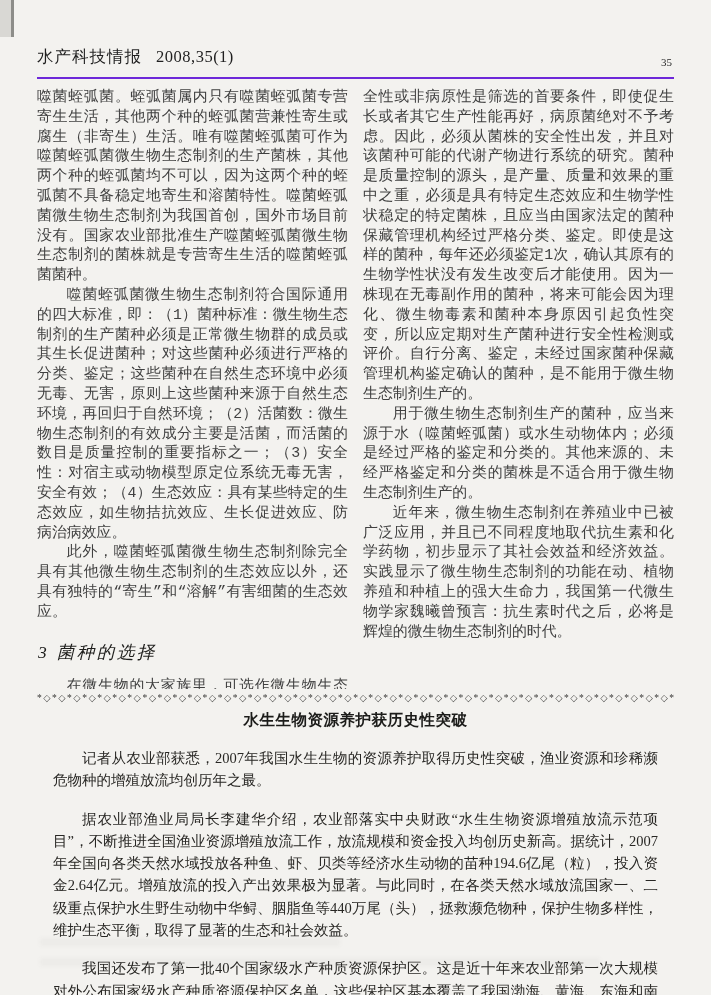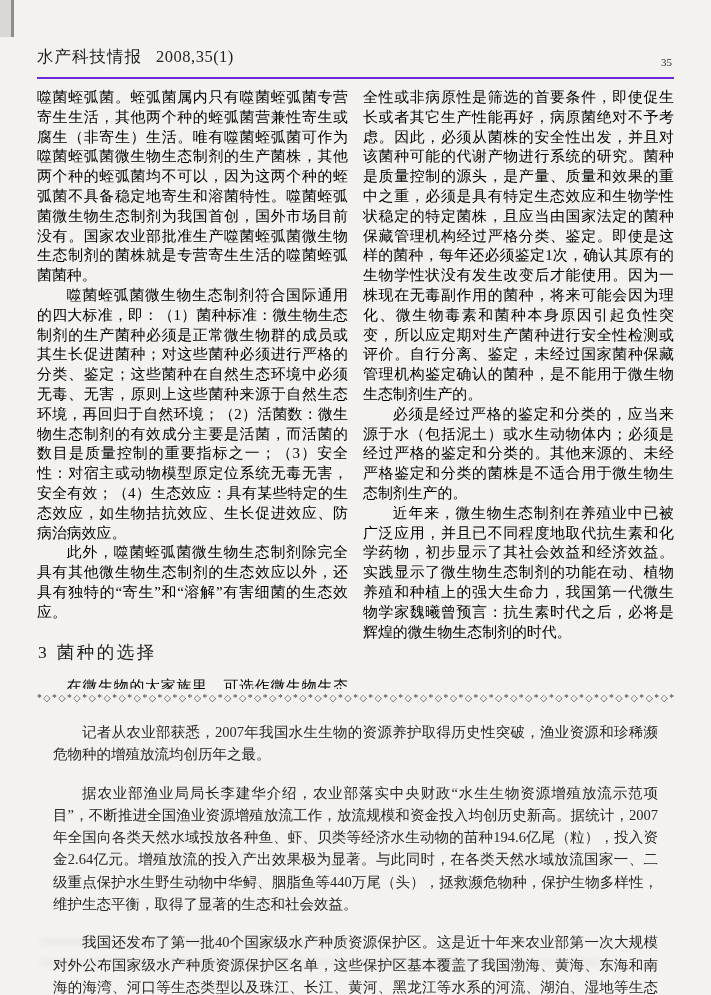--- a/index.html
+++ b/index.html
@@ -40,27 +40,28 @@
   .page-num { font-size:11px; color:#2a2a2a; padding-right:2px; }
 
   
   .columns {
     display:flex; gap:15px;
     margin-top:9px; height:601px; overflow:hidden;
   }
   .col { width:311px; }
   .col p {
     margin:0; font-size:14.9px; line-height:19.8px;
-    text-align:justify; color:#000000;
+    text-align:justify; color:#404040;font-family:Liberation Mono, monospace;
   }
   .col p.indent { text-indent:2em; }
   .col p.gap-before { }
   .section-heading {
     font-size:17.5px; letter-spacing:2.5px; color:#1e1e1c;
     margin:17px 0 13px 1px;
+    font-style:italic;
   }
   .section-heading .sec-no { margin-right:10px; letter-spacing:0; }
 
   
   .divider {
     margin-top:3px; height:13px; overflow:hidden;
     white-space:nowrap; font-size:9.5px; letter-spacing:1.5px;
     color:#3a3a38; line-height:13px;
   }
 
@@ -105,28 +106,29 @@
         <p class="noindent">噬菌蛭弧菌。蛭弧菌属内只有噬菌蛭弧菌专营寄生生活，其他两个种的蛭弧菌营兼性寄生或腐生（非寄生）生活。唯有噬菌蛭弧菌可作为噬菌蛭弧菌微生物生态制剂的生产菌株，其他两个种的蛭弧菌均不可以，因为这两个种的蛭弧菌不具备稳定地寄生和溶菌特性。噬菌蛭弧菌微生物生态制剂为我国首创，国外市场目前没有。国家农业部批准生产噬菌蛭弧菌微生物生态制剂的菌株就是专营寄生生活的噬菌蛭弧菌菌种。</p>
         <p class="indent">噬菌蛭弧菌微生物生态制剂符合国际通用的四大标准，即：（1）菌种标准：微生物生态制剂的生产菌种必须是正常微生物群的成员或其生长促进菌种；对这些菌种必须进行严格的分类、鉴定；这些菌种在自然生态环境中必须无毒、无害，原则上这些菌种来源于自然生态环境，再回归于自然环境；（2）活菌数：微生物生态制剂的有效成分主要是活菌，而活菌的数目是质量控制的重要指标之一；（3）安全性：对宿主或动物模型原定位系统无毒无害，安全有效；（4）生态效应：具有某些特定的生态效应，如生物拮抗效应、生长促进效应、防病治病效应。</p>
         <p class="indent">此外，噬菌蛭弧菌微生物生态制剂除完全具有其他微生物生态制剂的生态效应以外，还具有独特的“寄生”和“溶解”有害细菌的生态效应。</p>
         <div class="section-heading">
           <span class="sec-no">3</span><span>菌种的选择</span>
         </div>
         <p class="indent">在微生物的大家族里，可选作微生物生态制剂的菌种很多。作为微生物生态制剂，菌种的安</p>
       </div>
       <div class="col">
         <p class="noindent">全性或非病原性是筛选的首要条件，即使促生长或者其它生产性能再好，病原菌绝对不予考虑。因此，必须从菌株的安全性出发，并且对该菌种可能的代谢产物进行系统的研究。菌种是质量控制的源头，是产量、质量和效果的重中之重，必须是具有特定生态效应和生物学性状稳定的特定菌株，且应当由国家法定的菌种保藏管理机构经过严格分类、鉴定。即使是这样的菌种，每年还必须鉴定1次，确认其原有的生物学性状没有发生改变后才能使用。因为一株现在无毒副作用的菌种，将来可能会因为理化、微生物毒素和菌种本身原因引起负性突变，所以应定期对生产菌种进行安全性检测或评价。自行分离、鉴定，未经过国家菌种保藏管理机构鉴定确认的菌种，是不能用于微生物生态制剂生产的。</p>
-        <p class="indent">必须是经过严格的鉴定和分类的，应当来源于水（包括泥土）或水生动物体内；必须是经过严格的鉴定和分类的。其他来源的、未经严格鉴定和分类的菌株是不适合用于微生物生态制剂生产的。</p>
+        <p class="indent">用于微生物生态制剂生产的菌种，应当来源于水（噬菌蛭弧菌）或水生动物体内；必须是经过严格的鉴定和分类的。其他来源的、未经严格鉴定和分类的菌株是不适合用于微生物生态制剂生产的。</p>
         <p class="indent gap-before">近年来，微生物生态制剂在养殖业中已被广泛应用，并且已不同程度地取代抗生素和化学药物，初步显示了其社会效益和经济效益。实践显示了微生物生态制剂的功能在动、植物养殖和种植上的强大生命力，我国第一代微生物学家魏曦曾预言：抗生素时代之后，必将是辉煌的微生物生态制剂的时代。</p>
       </div>
     </div>
 
     <div class="divider">*◇*◇*◇*◇*◇*◇*◇*◇*◇*◇*◇*◇*◇*◇*◇*◇*◇*◇*◇*◇*◇*◇*◇*◇*◇*◇*◇*◇*◇*◇*◇*◇*◇*◇*◇*◇*◇*◇*◇*◇*◇*◇*◇*◇*◇*◇*◇*◇*◇*◇*◇*◇*◇*◇*◇*◇*◇*◇*◇*◇</div>
 
     <div class="news">
+      <div class="news-title">水生生物资源养护获历史性突破</div>
       <p>记者从农业部获悉，2007年我国水生生物的资源养护取得历史性突破，渔业资源和珍稀濒危物种的增殖放流均创历年之最。</p>
       <p>据农业部渔业局局长李建华介绍，农业部落实中央财政“水生生物资源增殖放流示范项目”，不断推进全国渔业资源增殖放流工作，放流规模和资金投入均创历史新高。据统计，2007年全国向各类天然水域投放各种鱼、虾、贝类等经济水生动物的苗种194.6亿尾（粒），投入资金2.64亿元。增殖放流的投入产出效果极为显著。与此同时，在各类天然水域放流国家一、二级重点保护水生野生动物中华鲟、胭脂鱼等440万尾（头），拯救濒危物种，保护生物多样性，维护生态平衡，取得了显著的生态和社会效益。</p>
       <p>我国还发布了第一批40个国家级水产种质资源保护区。这是近十年来农业部第一次大规模对外公布国家级水产种质资源保护区名单，这些保护区基本覆盖了我国渤海、黄海、东海和南海的海湾、河口等生态类型以及珠江、长江、黄河、黑龙江等水系的河流、湖泊、湿地等生态系统，可有效保护大黄鱼、海参、鲍鱼、对虾等300多种国家重点保护经济水生动植物和地方珍稀特有水生物种。</p>
 
     </div>
 
   </div>
 
   <div class="ghost g1"></div>
   <div class="ghost g2"></div>

